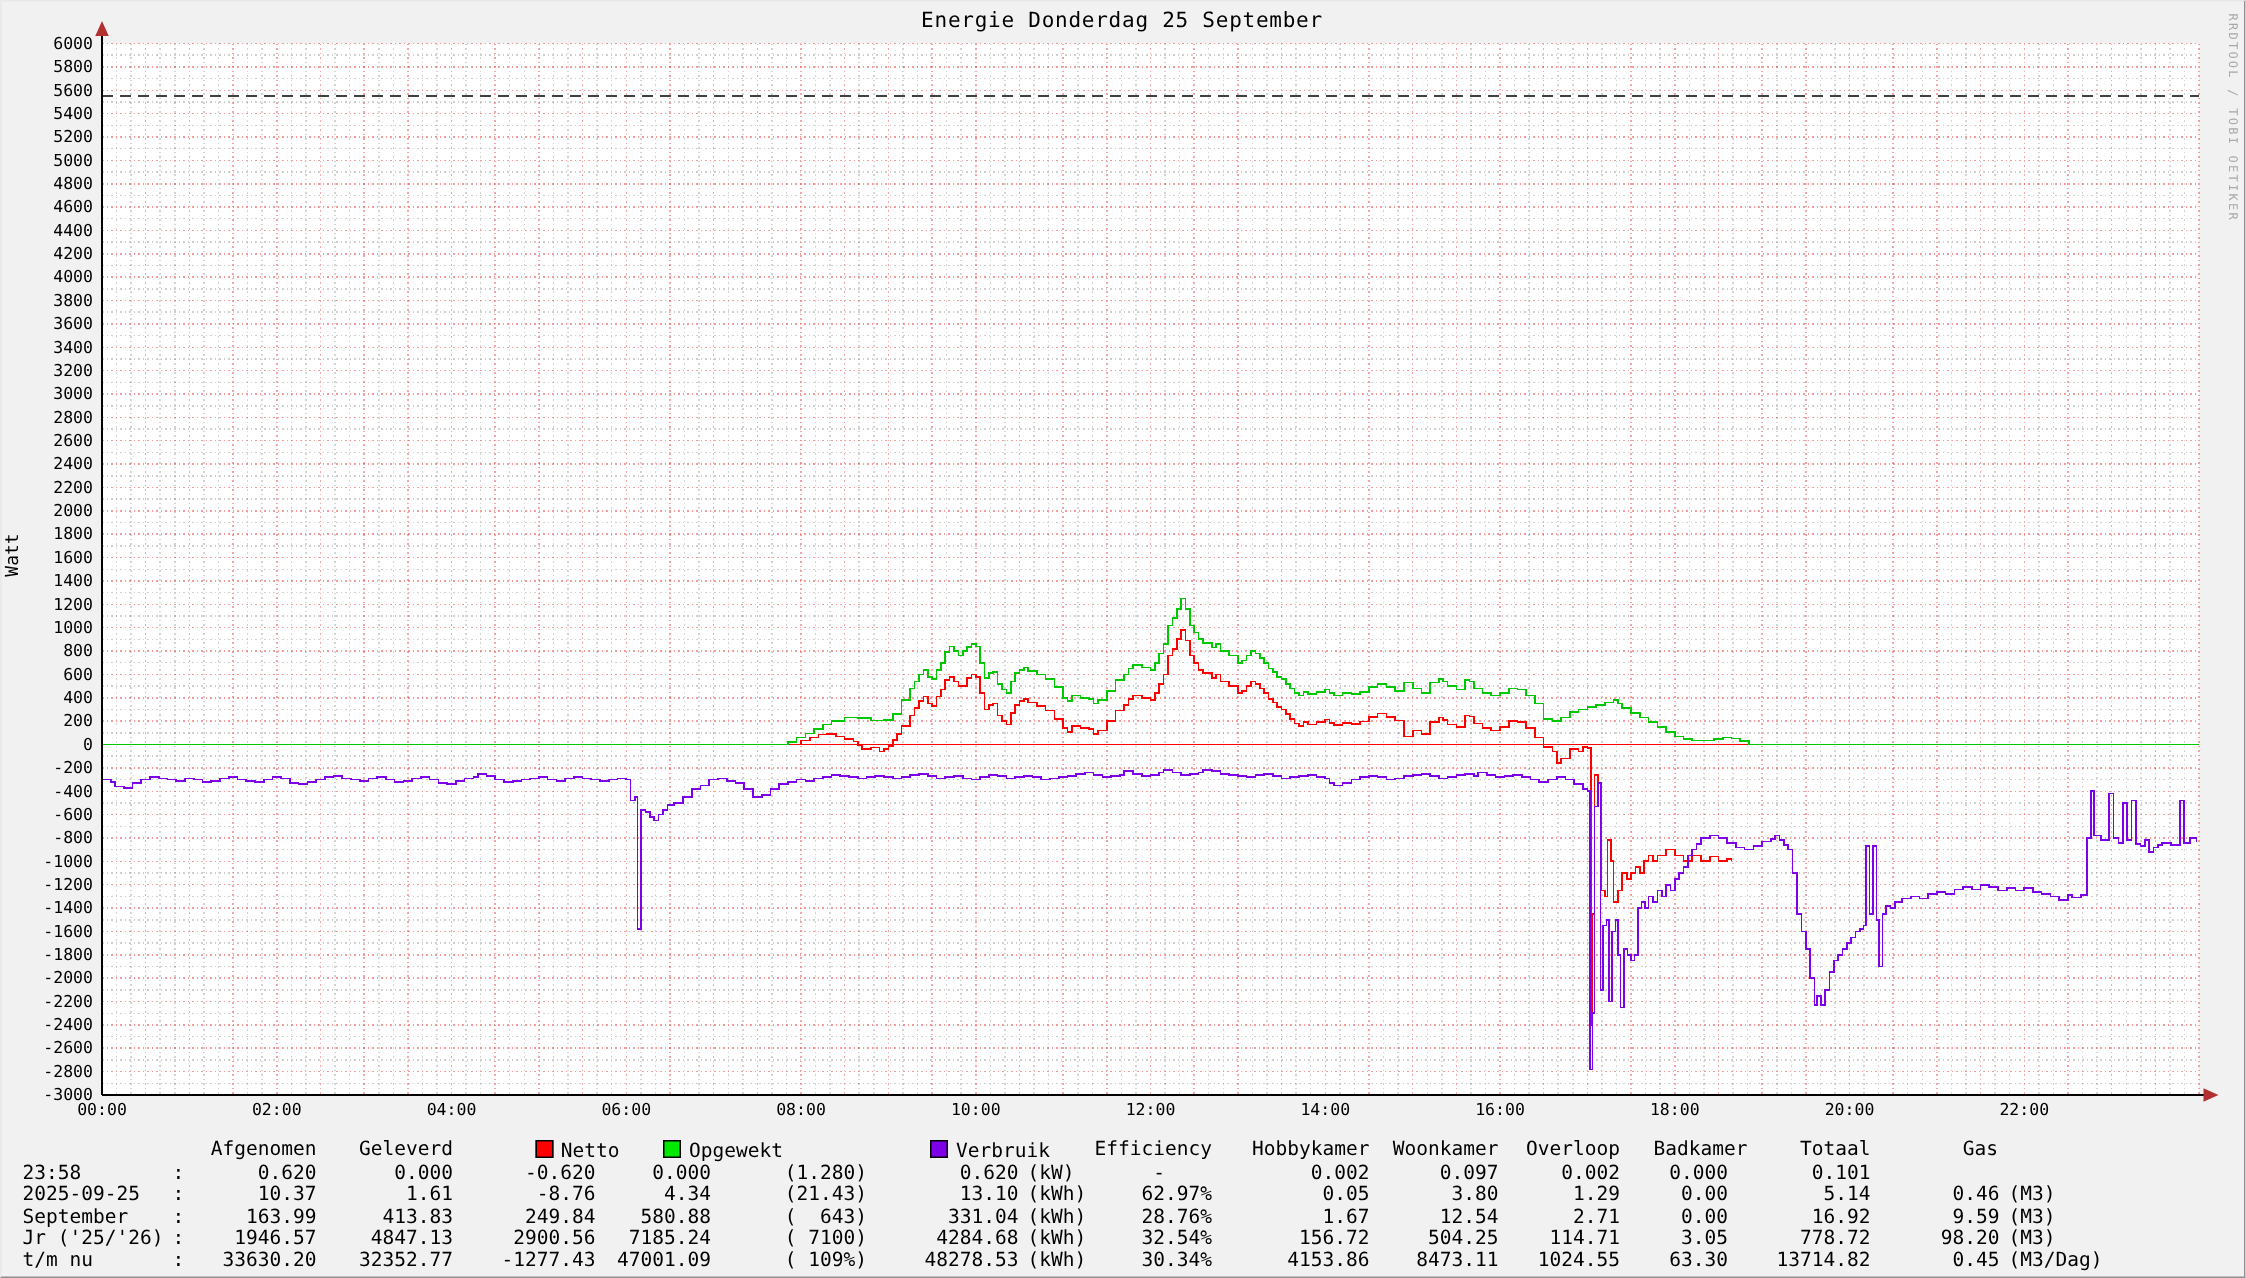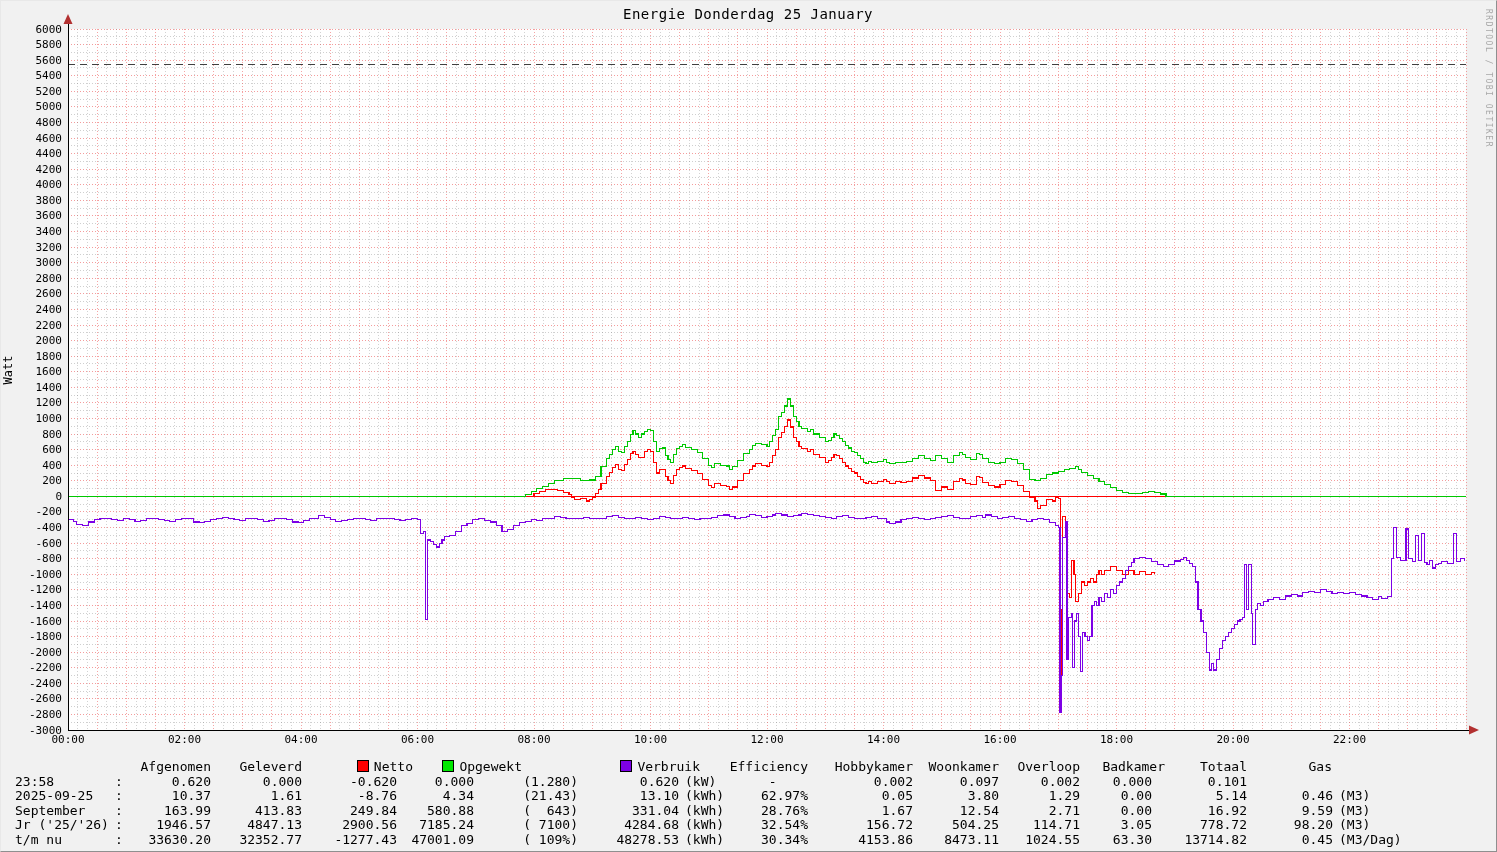--- a/index.html
+++ b/index.html
@@ -22,21 +22,21 @@
   .al-r{text-align:right;}
   .al-u{text-align:left;padding-left:6px;box-sizing:border-box;}
   .al-c{text-align:center;}
   .legend-box{display:inline-block;width:10px;height:10px;border:1px solid #000;
               vertical-align:-1px;margin-right:5px;}
 </style>
 </head>
 <body>
 
 <div id="frame">
-  <div id="chart-title">Energie Donderdag 25 January</div>
+  <div id="chart-title">Energie Donderdag 25 September</div>
   <div id="watt-label">Watt</div>
   <div id="watermark">RRDTOOL / TOBI OETIKER</div>
   <svg id="plot-svg" width="1497" height="755" xmlns="http://www.w3.org/2000/svg">
       <rect x="67" y="28" width="1398" height="701" fill="#ffffff"></rect>
       <line x1="67" y1="729.0" x2="1465" y2="729.0" stroke="rgba(235,75,75,0.55)" stroke-dasharray="1,2" shape-rendering="crispEdges" stroke-width="1"></line>
       <line x1="67" y1="721.2" x2="1465" y2="721.2" stroke="rgba(110,110,110,0.33)" stroke-dasharray="1,2" shape-rendering="crispEdges" stroke-width="1"></line>
       <line x1="67" y1="713.4" x2="1465" y2="713.4" stroke="rgba(235,75,75,0.55)" stroke-dasharray="1,2" shape-rendering="crispEdges" stroke-width="1"></line>
       <line x1="67" y1="705.6" x2="1465" y2="705.6" stroke="rgba(110,110,110,0.33)" stroke-dasharray="1,2" shape-rendering="crispEdges" stroke-width="1"></line>
       <line x1="67" y1="697.8" x2="1465" y2="697.8" stroke="rgba(235,75,75,0.55)" stroke-dasharray="1,2" shape-rendering="crispEdges" stroke-width="1"></line>
       <line x1="67" y1="690.1" x2="1465" y2="690.1" stroke="rgba(110,110,110,0.33)" stroke-dasharray="1,2" shape-rendering="crispEdges" stroke-width="1"></line>

